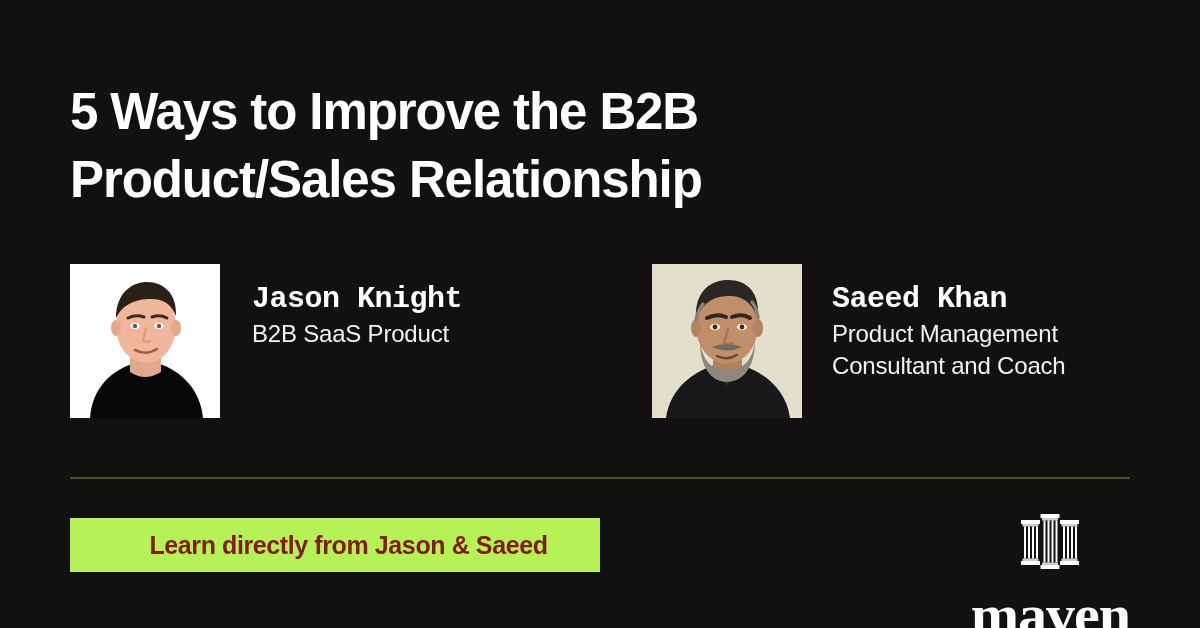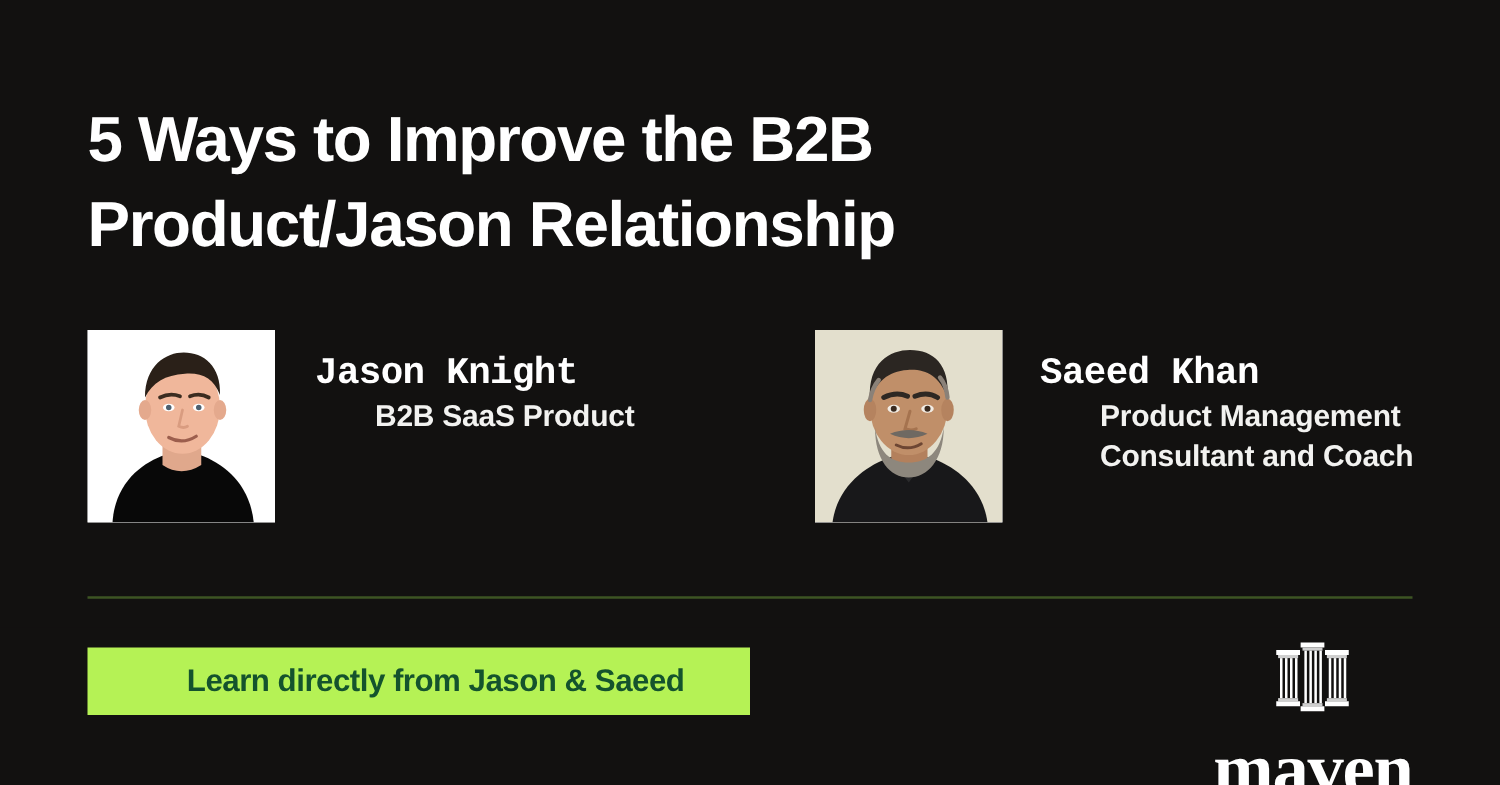--- a/index.html
+++ b/index.html
@@ -78,27 +78,26 @@
     font-family: Liberation Mono, monospace;
     font-weight: 700;
     font-size: 30px;
     line-height: 38px;
     letter-spacing: -0.5px;
     color: #ffffff;
     white-space: nowrap;
   }
   .speaker-role {
     font-family: "Liberation Sans", sans-serif;
-    font-weight: 700;
+    font-weight: 400;
     font-size: 24px;
     line-height: 32px;
     letter-spacing: -0.2px;
     color: #f2f2f0;
     white-space: nowrap;
-    margin-left: 48px;
   }
 
   
   .divider {
     position: absolute;
     left: 70px;
     top: 477px;
     width: 1060px;
     height: 2px;
     background: #3d5423;
@@ -118,21 +117,21 @@
     justify-content: center;
     padding: 0;
     box-sizing: border-box;
     cursor: pointer;
   }
   .cta-label {
     font-family: "Liberation Sans", sans-serif;
     font-weight: 700;
     font-size: 25px;
     letter-spacing: -0.4px;
-    color: #14532d;
+    color: #7f1d1d;
     white-space: nowrap;
     margin-left: 27px;
   }
 
   .brand-logo {
     position: absolute;
     right: 70px;
     top: 512px;
     height: 66px;
     display: flex;
@@ -150,21 +149,21 @@
     color: #ffffff;
   }
 </style>
 </head>
 <body>
 
 <div class="promo-card">
 
   <div class="title-block">
     <div class="title-line">5 Ways to Improve the B2B</div>
-    <div class="title-line">Product/Jason Relationship</div>
+    <div class="title-line">Product/Sales Relationship</div>
   </div>
 
   <div class="speakers">
 
     <div class="speaker speaker-1">
       <div class="headshot">
         <svg viewBox="0 0 150 154" xmlns="http://www.w3.org/2000/svg" aria-hidden="true">
           <rect x="0" y="0" width="150" height="154" fill="#ffffff"></rect>
 
           <path d="M20 154 C22 122 44 106 62 100 L90 100 C110 107 130 124 133 154 Z" fill="#080808"></path>

